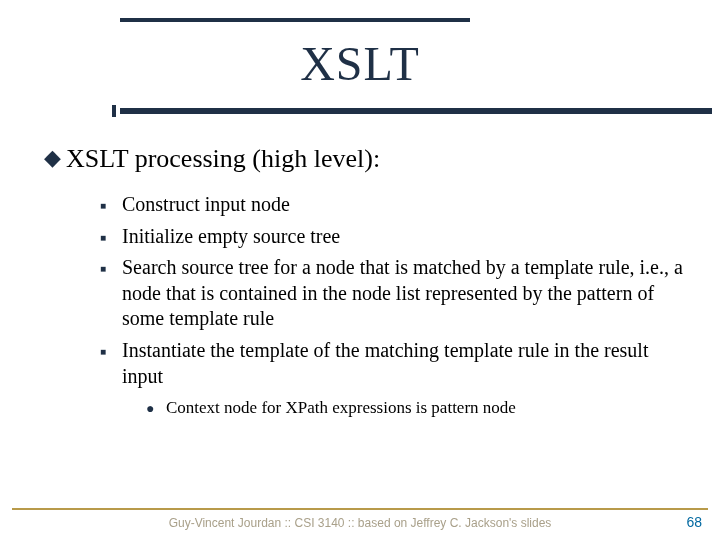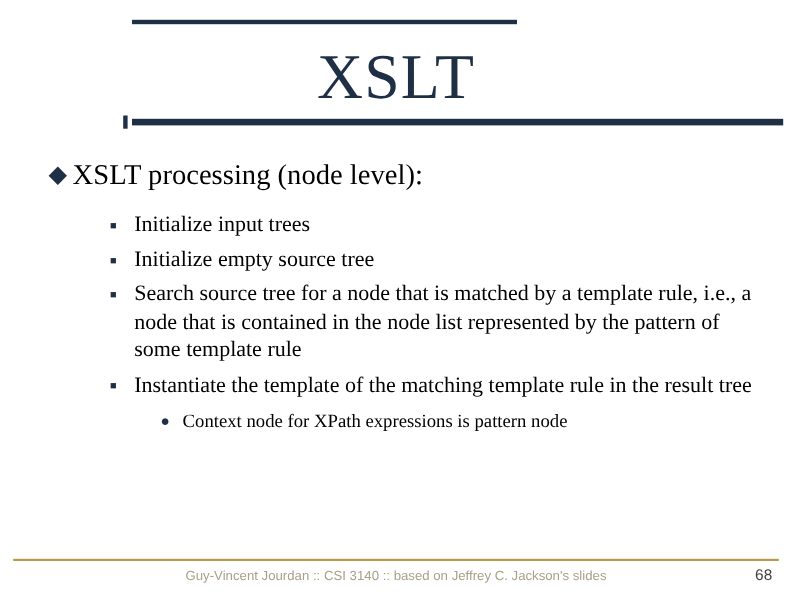--- a/index.html
+++ b/index.html
@@ -17,21 +17,21 @@
     width: 350px;
     height: 4px;
     background: #1f3046;
   }
   .slide-title {
     position: absolute;
     top: 36px;
     left: 0;
     width: 720px;
     text-align: center;
-    font-size: 58px;
+    font-size: 48px;
     color: #1f3046;
     font-weight: normal;
     letter-spacing: 1px;
   }
   .rule-mid {
     position: absolute;
     top: 108px;
     left: 120px;
     width: 592px;
     height: 6px;
@@ -116,53 +116,53 @@
     font-family: Arial, Helvetica, sans-serif;
     font-size: 12px;
     color: #a9a08a;
   }
   .page-num {
     position: absolute;
     bottom: 10px;
     right: 18px;
     font-family: Arial, Helvetica, sans-serif;
     font-size: 14px;
-    color: #404040;
+    color: #0369a1;
   }
 </style>
 </head>
 <body>
 
 <div class="rule-top"></div>
 
 <div class="slide-title">XSLT</div>
 
 <div class="rule-mid-tick"></div>
 <div class="rule-mid"></div>
 
 <div class="content">
   <div class="lvl1">
-    <span class="bullet">◆</span><span>XSLT processing (node level):</span>
+    <span class="bullet">◆</span><span>XSLT processing (high level):</span>
   </div>
   <div class="sublist">
     <div class="lvl2">
       <span class="bullet">■</span>
-      <span class="txt">Initialize input trees</span>
+      <span class="txt">Construct input node</span>
     </div>
     <div class="lvl2">
       <span class="bullet">■</span>
       <span class="txt">Initialize empty source tree</span>
     </div>
     <div class="lvl2">
       <span class="bullet">■</span>
       <span class="txt">Search source tree for a node that is matched by a template rule, i.e., a node that is contained in the node list represented by the pattern of some template rule</span>
     </div>
     <div class="lvl2">
       <span class="bullet">■</span>
-      <span class="txt">Instantiate the template of the matching template rule in the result tree</span>
+      <span class="txt">Instantiate the template of the matching template rule in the result input</span>
     </div>
     <div class="subsublist">
       <div class="lvl3">
         <span class="bullet">●</span>
         <span class="txt">Context node for XPath expressions is pattern node</span>
       </div>
     </div>
   </div>
 </div>
 

